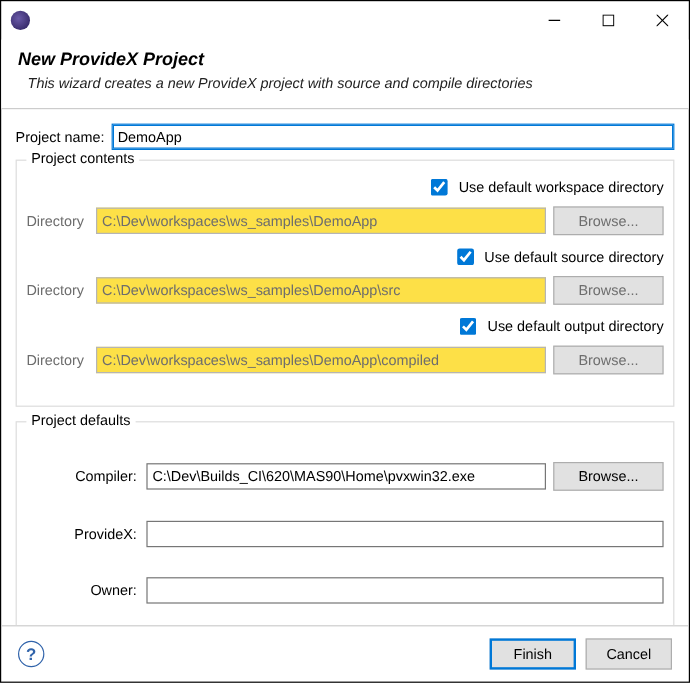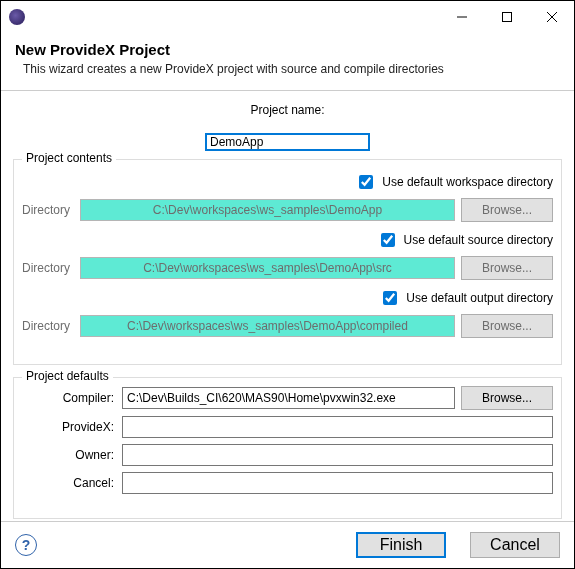--- a/index.html
+++ b/index.html
@@ -33,43 +33,44 @@
     display: flex; align-items: center; justify-content: center;
     font-family: "Segoe UI Symbol", sans-serif;
     font-size: 10px; color: #000;
   }
   .win-btn svg { stroke: #000; fill: none; }
   
   .header {
     padding: 8px 14px 14px 14px;
     border-bottom: 1px solid #ccc;
     background: #fff;
+    font-style: italic;
   }
   .header-title { font-size: 15px; font-weight: bold; margin-bottom: 4px; }
   .header-sub { font-size: 12px; margin-left: 8px; color: #222; }
   
   .body {
     flex: 1;
     padding: 12px 12px 4px 12px;
     overflow: hidden;
   }
   .row {
-    display: flex; align-items: center; gap: 16px; margin-bottom: 8px; flex-direction: column;
+    display: flex; align-items: center; gap: 6px; margin-bottom: 8px;
   }
   .row label.lbl { white-space: nowrap; }
   input[type="text"] {
     height: 22px;
     border: 1px solid #767676;
     padding: 1px 4px;
     font-family: inherit;
     font-size: 12px;
     background: #fff;
   }
   input[type="text"].focused { border: 1px solid #0078d7; box-shadow: 0 0 0 1px #0078d7 inset; }
-  input[type="text"]:disabled { background: #5eead4; color: #6d6d6d; border-color: #b5b5b5; text-align: center; }
+  input[type="text"]:disabled { background: #fde047; color: #6d6d6d; border-color: #b5b5b5; }
   .group {
     border: 1px solid #ddd;
     margin-top: 6px;
     padding: 8px 8px 24px 8px;
     position: relative;
   }
   .group-title {
     position: absolute;
     top: -9px; left: 8px;
     background: #fff;
@@ -90,21 +91,21 @@
   .dir-row input { flex: 1; }
   .browse-btn {
     width: 92px; height: 24px;
     border: 1px solid #adadad;
     background: #e1e1e1;
     font-family: inherit; font-size: 12px;
     cursor: default;
   }
   .browse-btn:disabled { color: #6d6d6d; }
   .defaults-row {
-    display: flex; align-items: center; gap: 6px; margin-bottom: 6px;
+    display: flex; align-items: center; gap: 6px; margin-bottom: 6px; margin-top: 25px;
   }
   .defaults-row .dlbl2 {
     width: 94px; text-align: right; padding-right: 2px;
   }
   .defaults-row input { flex: 1; }
   
   .footer {
     border-top: 1px solid #ccc;
     padding: 10px 14px;
     display: flex; align-items: center;
@@ -112,25 +113,25 @@
   .help-icon {
     width: 22px; height: 22px;
     border: 1.4px solid #3063aa;
     border-radius: 50%;
     color: #3063aa;
     display: flex; align-items: center; justify-content: center;
     font-size: 14px; font-weight: bold;
   }
   .footer-spacer { flex: 1; }
   .dlg-btn {
-    width: 90px; height: 26px;
+    width: 72px; height: 26px;
     border: 1px solid #adadad;
     background: #e1e1e1;
-    font-family: inherit; font-size: 16px;
-    margin-left: 24px;
+    font-family: inherit; font-size: 12px;
+    margin-left: 8px;
   }
   .dlg-btn.primary { border: 2px solid #0078d7; background: #e1e1e1; }
 </style>
 </head>
 <body>
 
 <div class="titlebar">
   <div class="titlebar-icon"></div>
   <div class="titlebar-spacer"></div>
   <div class="win-btn">

